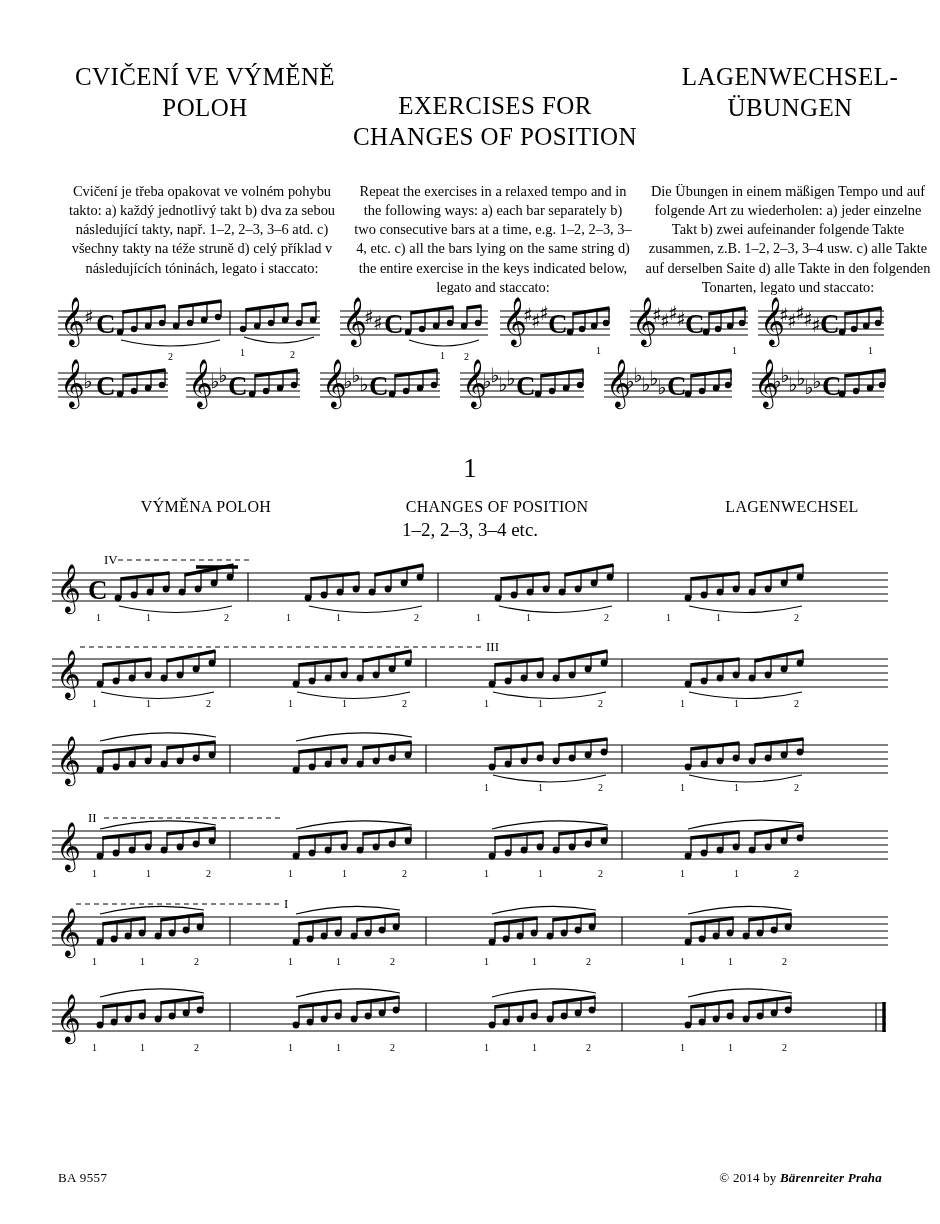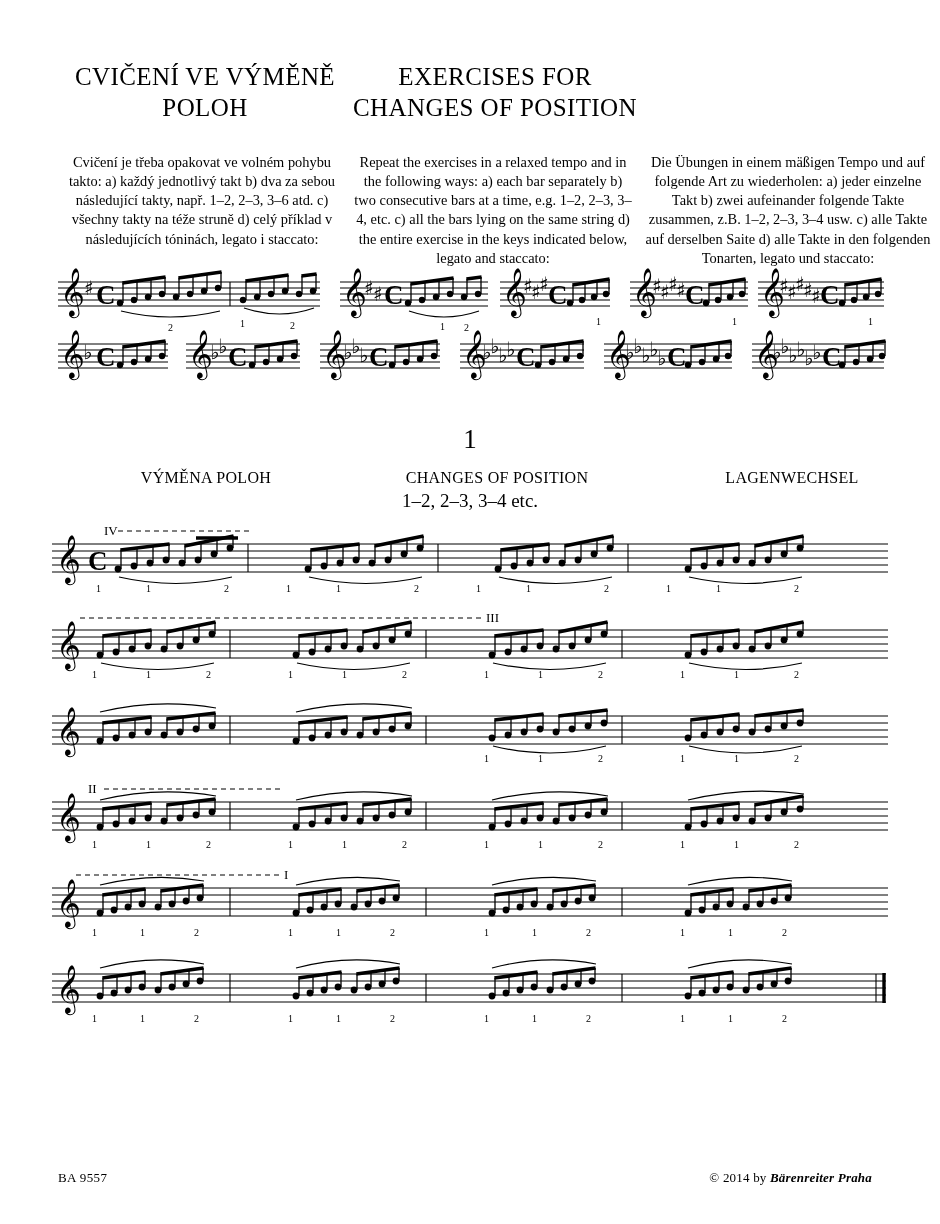--- a/index.html
+++ b/index.html
@@ -25,21 +25,21 @@
   .titles {
     display: flex;
     padding: 62px 60px 0 60px;
     gap: 0;
   }
   .title-col {
     flex: 1;
     text-align: center;
   }
   .title-col.col1 { flex: 0 0 290px; }
-  .title-col.col2 { flex: 0 0 290px; }
+  .title-col.col2 { flex: 0 0 290px; margin-top: 29px; }
   .title-col.col3 { flex: 0 0 300px; }
 
   .main-title {
     font-size: 25px;
     letter-spacing: 0.4px;
     line-height: 1.22;
     font-weight: normal;
     margin: 0;
     text-transform: uppercase;
   }
@@ -97,21 +97,21 @@
   .sub-title.col3 { flex: 0 0 300px; }
   .sub-caption {
     text-align: center;
     font-size: 19px;
     margin-top: 3px;
   }
 
   
   .footer {
     position: absolute;
-    left: 0; right: 10px;
+    left: 0; right: 0;
     bottom: 38px;
     display: flex;
     justify-content: space-between;
     padding: 0 58px;
     font-size: 13px;
   }
   .footer .plate { letter-spacing: 0.4px; }
   .footer .copyright { letter-spacing: 0.2px; }
   .brand { font-weight: bold; font-style: italic; }
 </style>
@@ -119,20 +119,23 @@
 <body>
 
 <div class="page">
 
   <div class="titles">
     <div class="title-col col1">
       <h1 class="main-title">CVIČENÍ VE VÝMĚNĚ POLOH</h1>
     </div>
     <div class="title-col col2">
       <h1 class="main-title">EXERCISES FOR CHANGES OF POSITION</h1>
+    </div>
+    <div class="title-col col3">
+      <h1 class="main-title">LAGENWECHSEL-ÜBUNGEN</h1>
     </div>
   </div>
 
   <div class="instructions">
     <div class="instr-col col1">
       <p>Cvičení je třeba opakovat ve volném pohybu takto: a) každý jednotlivý takt b) dva za sebou následující takty, např. 1–2, 2–3, 3–6 atd. c) všechny takty na téže struně d) celý příklad v následujících tóninách, legato i staccato:</p>
     </div>
     <div class="instr-col col2">
       <p>Repeat the exercises in a relaxed tempo and in the following ways: a) each bar separately b) two consecutive bars at a time, e.g. 1–2, 2–3, 3–4, etc. c) all the bars lying on the same string d) the entire exercise in the keys indicated below, legato and staccato:</p>
     </div>

